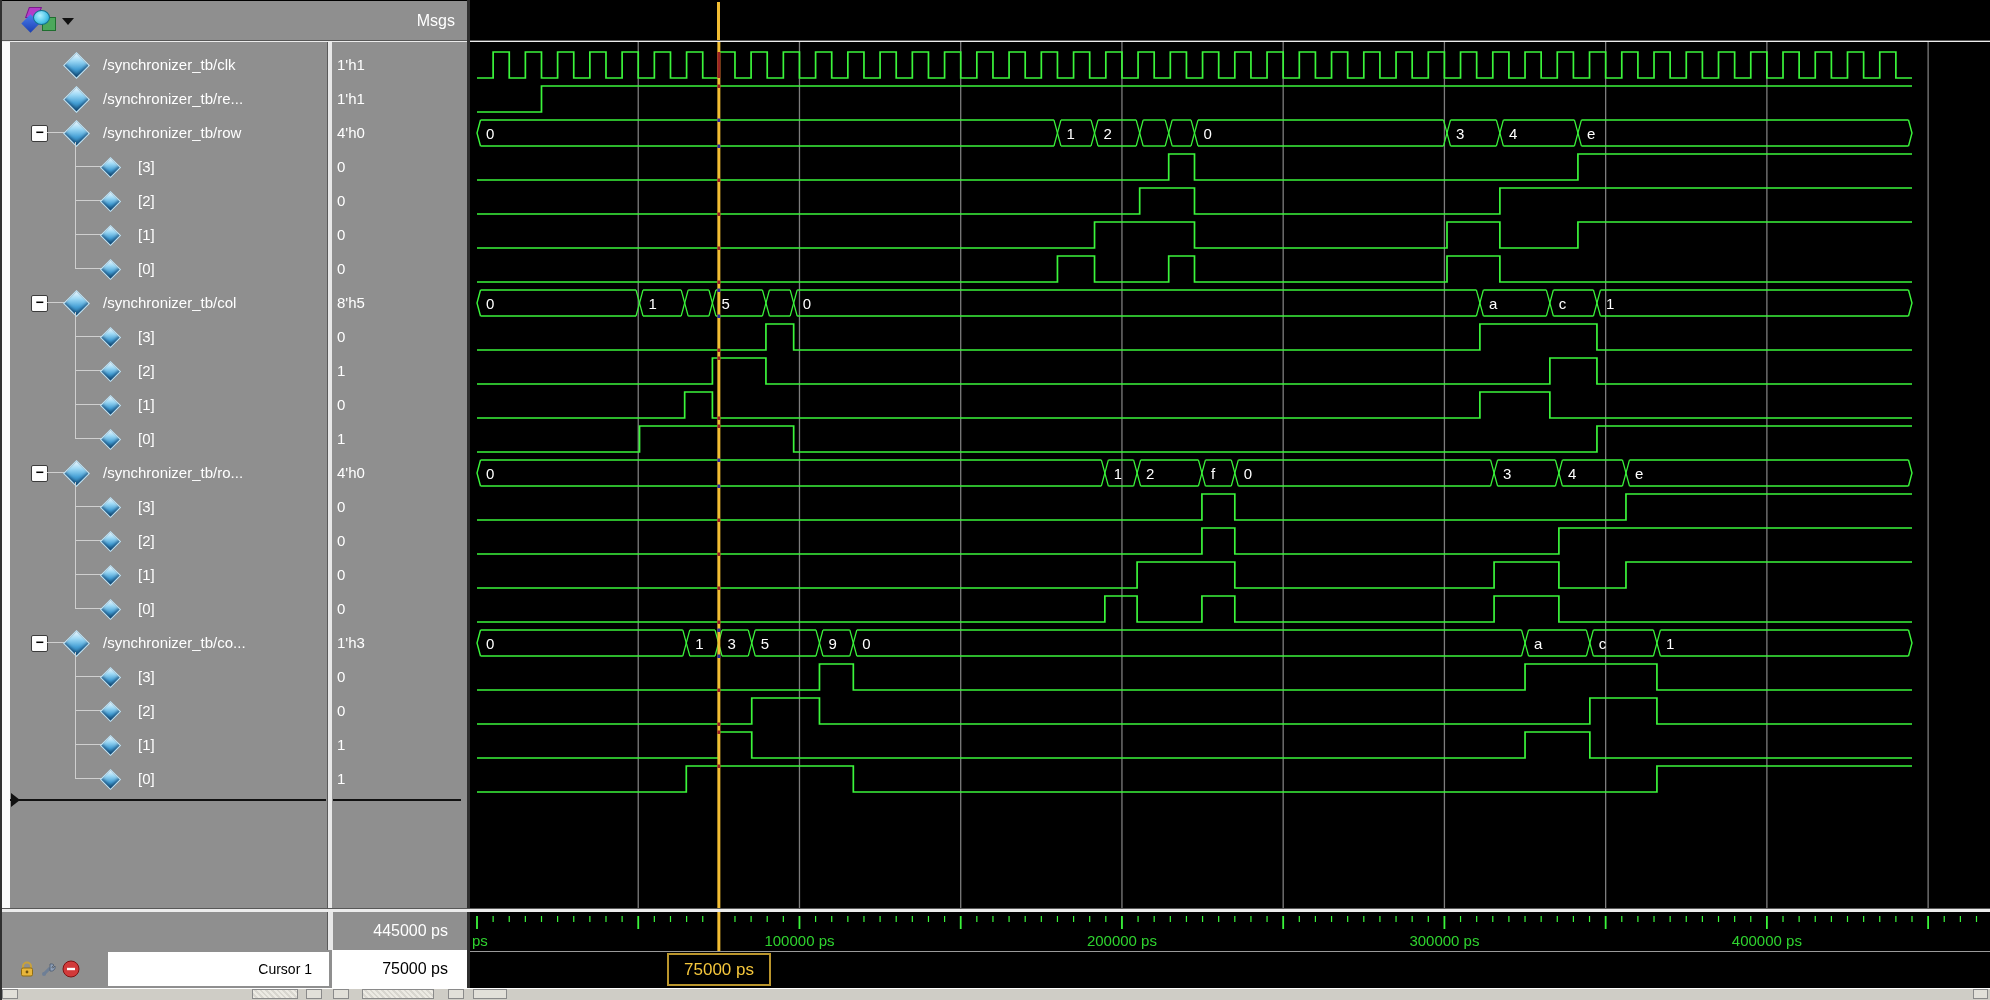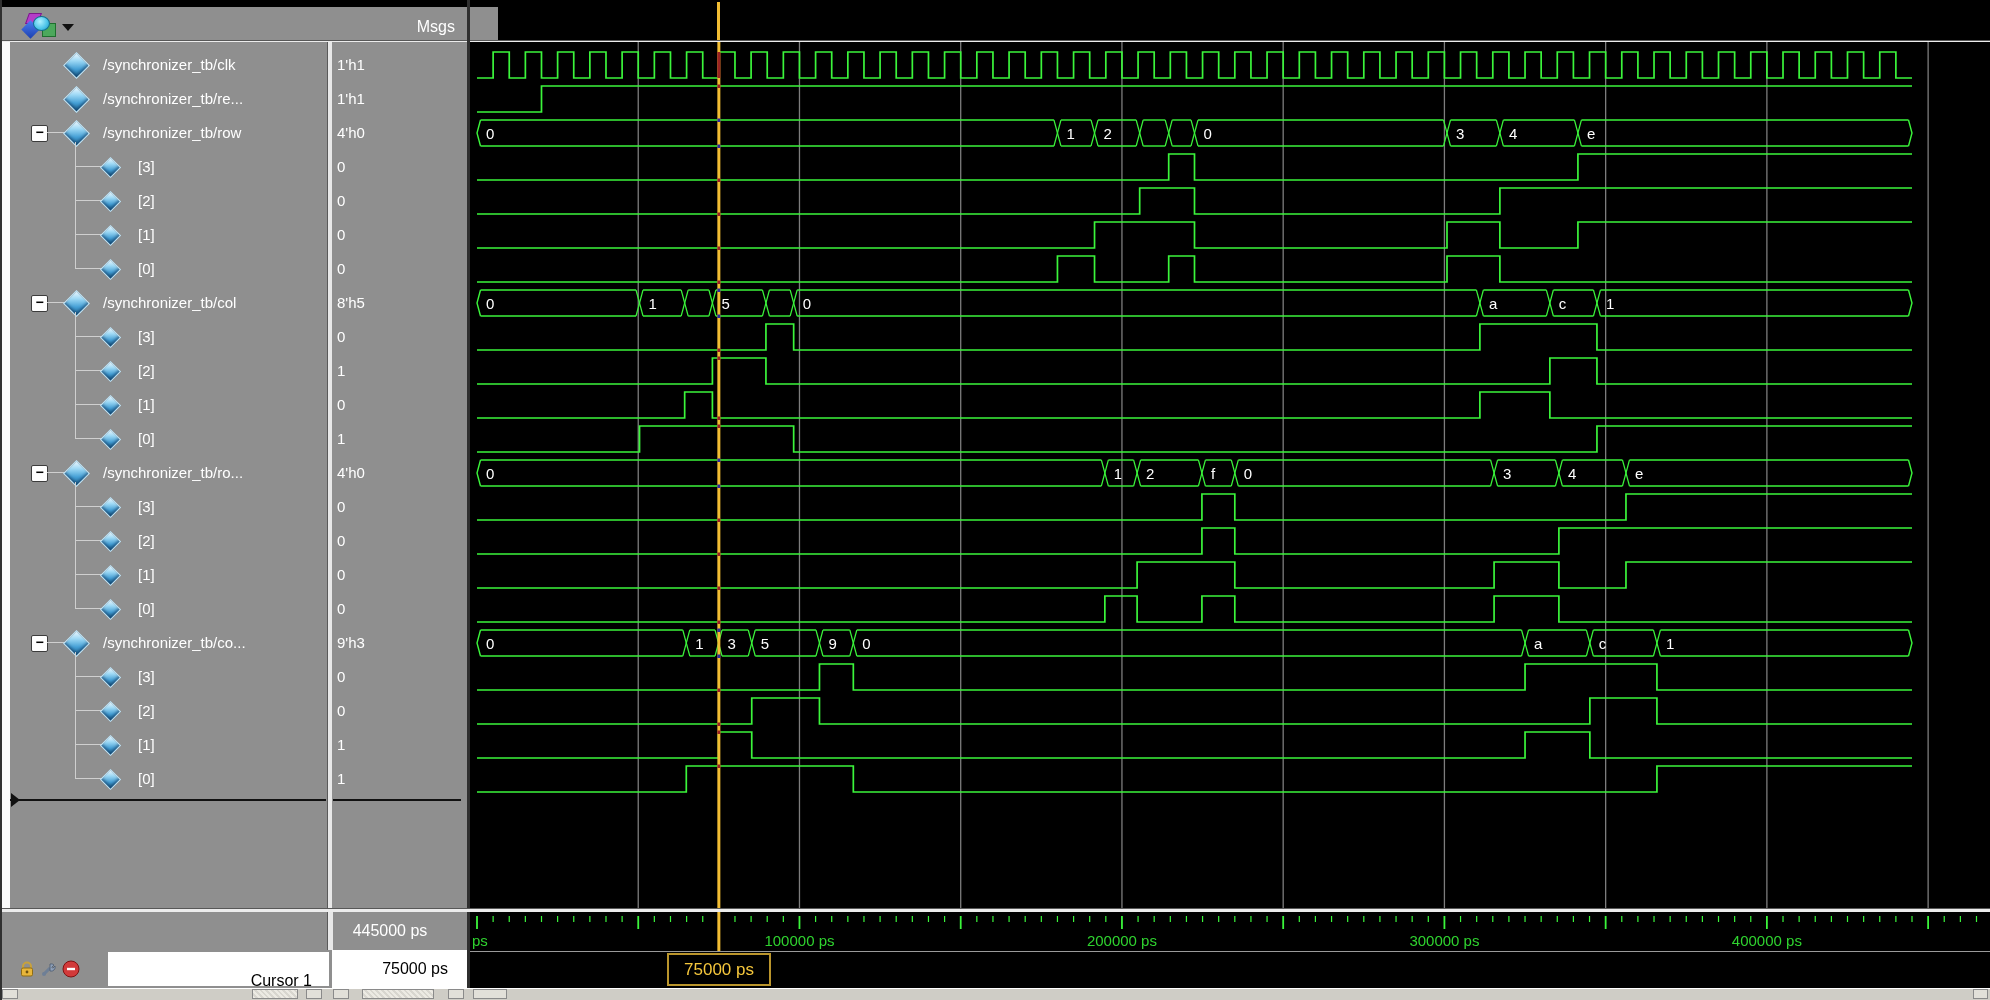--- a/index.html
+++ b/index.html
@@ -1,20 +1,20 @@
 <!DOCTYPE html>
 <html><head>
 <meta charset="utf-8">
 <style>
   html,body{margin:0;padding:0;background:#555;}
   #app{position:relative;width:1990px;height:1000px;background:#8F8F8F;overflow:hidden;
        font-family:"Liberation Sans",sans-serif;-webkit-font-smoothing:antialiased;}
   .abs{position:absolute;}
   
-  #header-left{left:0;top:0;width:470px;height:40px;background:#8F8F8F;border-top:7px solid #000000;padding-left:28px;}
+  #header-left{left:0;top:0;width:470px;height:40px;background:#8F8F8F;border-top:1px solid #000000;}
   #wave-header{left:470px;top:0;width:1520px;height:40px;background:#000;}
   .hgroove{left:0;width:1990px;height:3px;background:#ECECEC;border-top:1px solid #585858;}
   #msgs-header{left:332px;top:0;width:123px;height:40px;line-height:40px;text-align:right;
                color:#fff;font-size:16px;}
   
   .dia{position:absolute;}
   
   #gutter{left:2px;top:42px;width:8px;height:866px;background:#FAFAFA;}
   #names-panel{left:10px;top:42px;width:317px;height:866px;background:#8F8F8F;overflow:hidden;}
   #vgroove{left:327px;top:42px;width:5px;height:946px;background:#E8E8E8;border-left:1px solid #5a5a5a;}
@@ -38,23 +38,23 @@
   .tline{position:absolute;background:#CFCFCF;}
   
   #insert-line-a{left:10px;top:799px;width:316px;height:2px;background:#111;}
   #insert-line-b{left:333px;top:799px;width:128px;height:2px;background:#111;}
   #insert-tri{left:11px;top:793px;width:0;height:0;border-left:9px solid #111;
               border-top:7px solid transparent;border-bottom:7px solid transparent;}
   
   #now-row{left:2px;top:912px;width:465px;height:38px;background:#8F8F8F;}
   #cursor-row{left:2px;top:950px;width:465px;height:38px;background:#8F8F8F;}
   #now-label{position:absolute;left:120px;top:0;width:190px;height:38px;line-height:38px;text-align:right;color:#fff;font-size:16px;}
-  #now-value{position:absolute;left:332px;top:912px;width:116px;height:44px;line-height:38px;text-align:center;color:#fff;font-size:16px;}
+  #now-value{position:absolute;left:332px;top:912px;width:116px;height:44px;line-height:38px;text-align:right;color:#fff;font-size:16px;}
   #cursor-field{position:absolute;left:106px;top:2px;width:221px;height:34px;background:#fff;}
-  #cursor-name{position:absolute;left:120px;top:12px;width:190px;height:38px;line-height:38px;text-align:right;color:#000;font-size:16px;}
+  #cursor-name{position:absolute;left:120px;top:0;width:190px;height:38px;line-height:38px;text-align:right;color:#000;font-size:14px;}
   #cursor-msgs-field{position:absolute;left:332px;top:950px;width:135px;height:38px;background:#fff;}
   #cursor-value{position:absolute;left:332px;top:950px;width:116px;height:38px;line-height:38px;text-align:right;color:#000;font-size:16px;}
   .mini-icon{position:absolute;top:10px;width:18px;height:18px;}
   
   #wave-main{left:470px;top:42px;width:1520px;height:866px;background:#000;}
   #timeline{left:470px;top:912px;width:1520px;height:39px;background:#000;}
   #timeline-underline{left:470px;top:951px;width:1520px;height:1px;background:#9a9a9a;}
   #cursor-strip{left:470px;top:952px;width:1520px;height:36px;background:#000;}
   #cursor-box{position:absolute;left:669px;top:953px;width:100px;height:29px;background:#000;
               border:2px solid #BA952C;color:#F5C73C;font-size:17px;line-height:29px;text-align:center;}
@@ -214,21 +214,21 @@
       <div class="msgs-row" style="top: 244px;">8'h5</div>
       <div class="msgs-row" style="top: 278px;">0</div>
       <div class="msgs-row" style="top: 312px;">1</div>
       <div class="msgs-row" style="top: 346px;">0</div>
       <div class="msgs-row" style="top: 380px;">1</div>
       <div class="msgs-row" style="top: 414px;">4'h0</div>
       <div class="msgs-row" style="top: 448px;">0</div>
       <div class="msgs-row" style="top: 482px;">0</div>
       <div class="msgs-row" style="top: 516px;">0</div>
       <div class="msgs-row" style="top: 550px;">0</div>
-      <div class="msgs-row" style="top: 584px;">9'h3</div>
+      <div class="msgs-row" style="top: 584px;">1'h3</div>
       <div class="msgs-row" style="top: 618px;">0</div>
       <div class="msgs-row" style="top: 652px;">0</div>
       <div class="msgs-row" style="top: 686px;">1</div>
       <div class="msgs-row" style="top: 720px;">1</div>
     </div>
   <div class="abs" id="wave-divider"></div>
 
   <div class="abs" id="insert-tri"></div>
   <div class="abs" id="insert-line-a"></div>
   <div class="abs" id="insert-line-b"></div>

